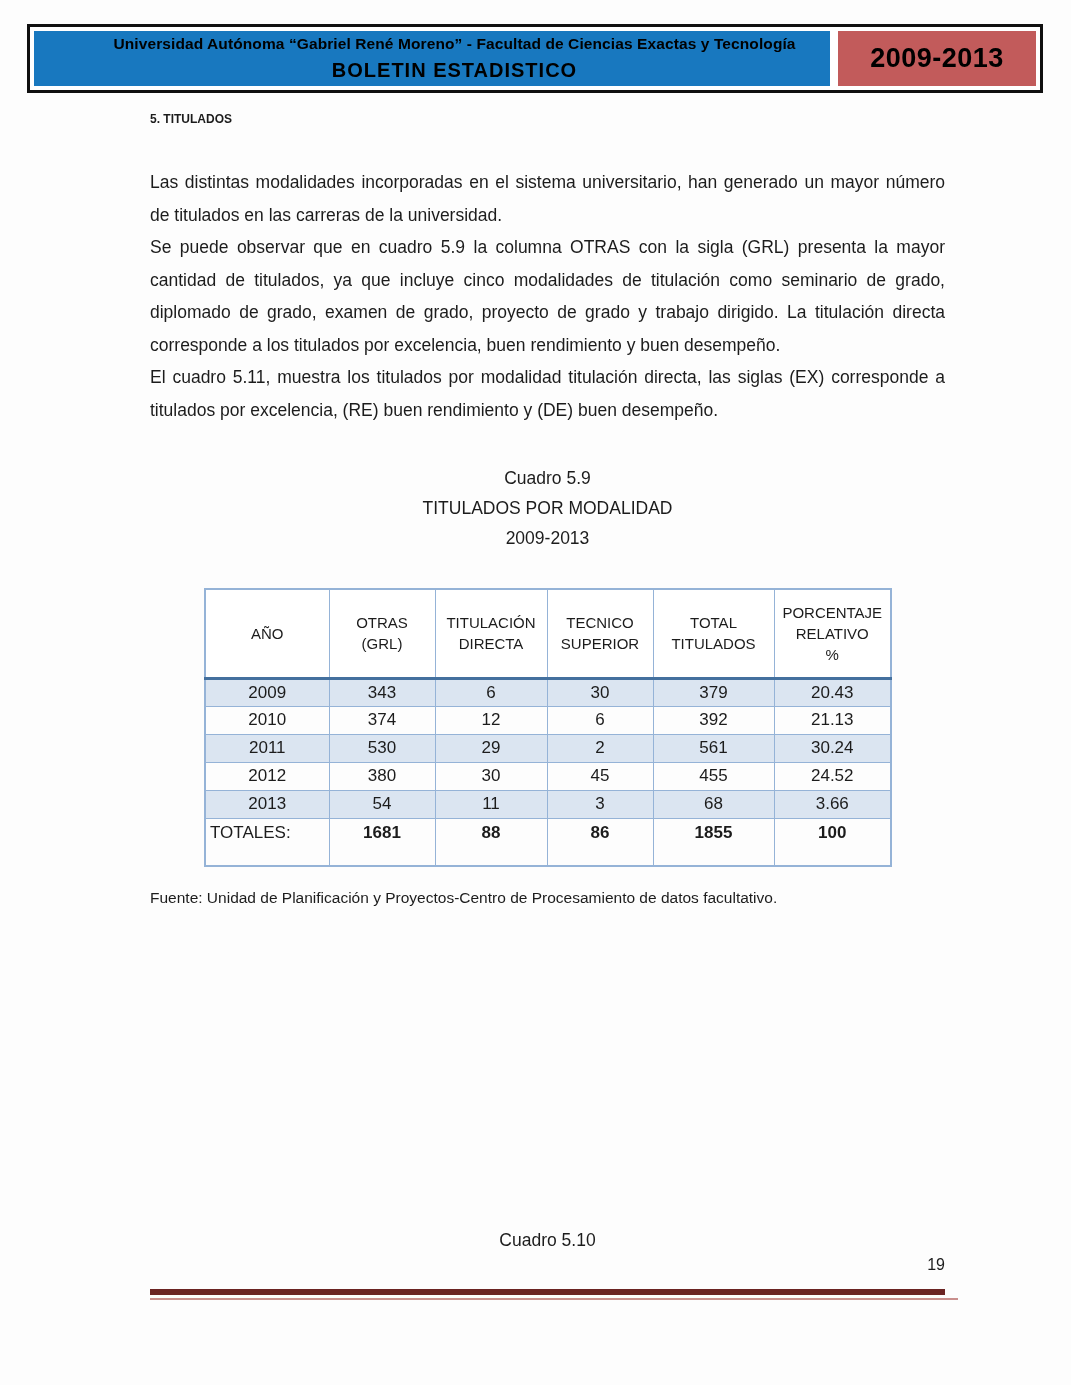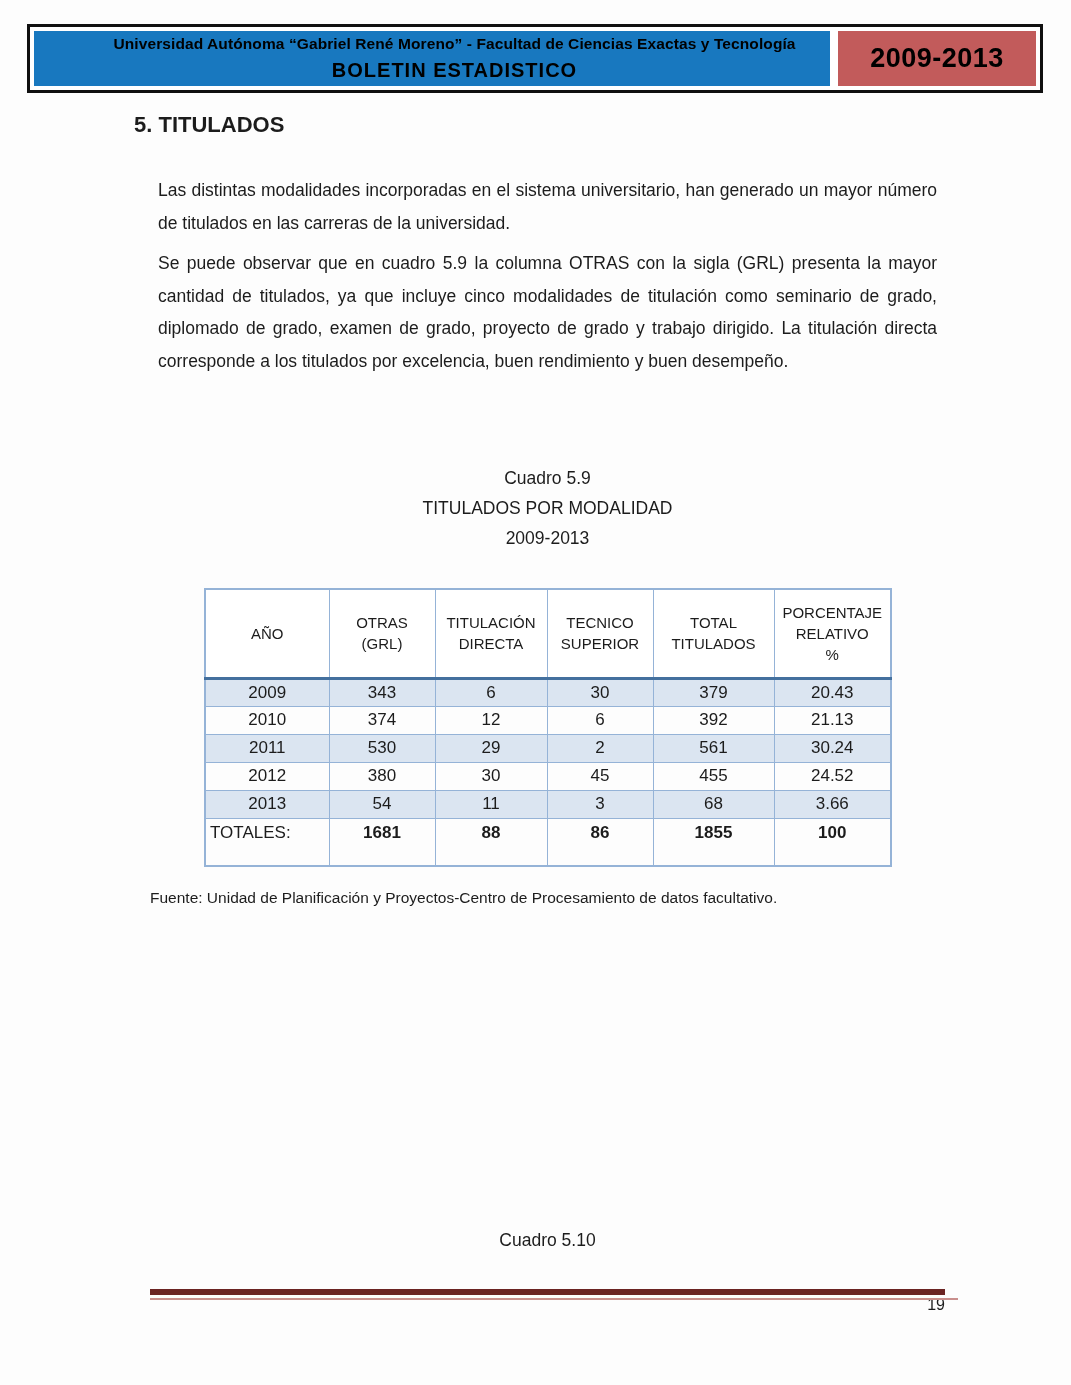--- a/index.html
+++ b/index.html
@@ -22,27 +22,27 @@
   }
   .hdr-uni{font-size:15.5px;font-weight:bold;letter-spacing:.1px;}
   .hdr-bol{font-size:20px;font-weight:bold;margin-top:6px;letter-spacing:1px;}
   .hdr-red{
     width:198px;background:#c25b5b;color:#000;
     display:flex;justify-content:center;align-items:center;
     font-size:27px;font-weight:bold;letter-spacing:.5px;
   }
   
   .section-title{
-    position:absolute;left:134px;top:112px;font-size:22px;font-weight:bold;
+    position:absolute;left:150px;top:112px;font-size:12px;font-weight:bold;
   }
   .paras{
     position:absolute;left:150px;top:166px;width:795px;
     font-size:17.5px;line-height:32.5px;text-align:justify;
   }
-  .paras p{margin:8px;}
+  .paras p{margin:0;}
   .cuadro-heading{
     position:absolute;left:150px;width:795px;text-align:center;
     font-weight:normal;font-size:17.5px;line-height:30px;
   }
   .cuadro9{top:463px;}
   .cuadro10{top:1213px;margin-top:12px;}
   
   table.data{
     position:absolute;left:204px;top:588px;border-collapse:collapse;
     border:2px solid #95b3d7;table-layout:fixed;
@@ -62,21 +62,20 @@
   table.data tr.totals td{vertical-align:top;padding-top:4px;}
   table.data tr.totals td.tlabel{text-align:left;font-weight:normal;}
   table.data tr.totals td.tnum{font-weight:bold;}
   
   .fuente{
     position:absolute;left:150px;top:889px;font-size:15.5px;
   }
   .page-num{
     position:absolute;left:150px;top:1256px;width:795px;text-align:right;
     font-size:16px;
-    margin-top:40px;
   }
   .rule-thick{
     position:absolute;left:150px;top:1289px;width:795px;height:6px;background:#6b2423;
   }
   .rule-thin{
     position:absolute;left:150px;top:1298px;width:808px;height:2px;background:#c98f8d;
   }
 </style>
 </head>
 <body>
@@ -87,20 +86,21 @@
     <div class="hdr-bol">BOLETIN ESTADISTICO</div>
   </div>
   <div class="hdr-red">2009-2013</div>
 </div>
 
 <div class="section-title">5.  TITULADOS</div>
 
 <div class="paras">
   <p>Las distintas modalidades incorporadas en el sistema universitario, han generado un mayor número de titulados en las carreras de la universidad.</p>
   <p>Se puede observar que en cuadro 5.9 la columna OTRAS con la sigla (GRL) presenta la mayor cantidad de titulados, ya que incluye  cinco modalidades de titulación como seminario de grado, diplomado de grado, examen de grado, proyecto de grado y trabajo dirigido. La titulación directa corresponde a los titulados por excelencia, buen rendimiento y buen desempeño.</p>
+  <p>El cuadro 5.11, muestra los titulados por modalidad titulación directa, las siglas (EX) corresponde a titulados por excelencia,  (RE)  buen rendimiento y (DE) buen desempeño.</p>
 </div>
 
 <div class="cuadro-heading cuadro9">
   <div>Cuadro 5.9</div>
   <div>TITULADOS POR MODALIDAD</div>
   <div>2009-2013</div>
 </div>
 
 <table class="data">
   <colgroup>

